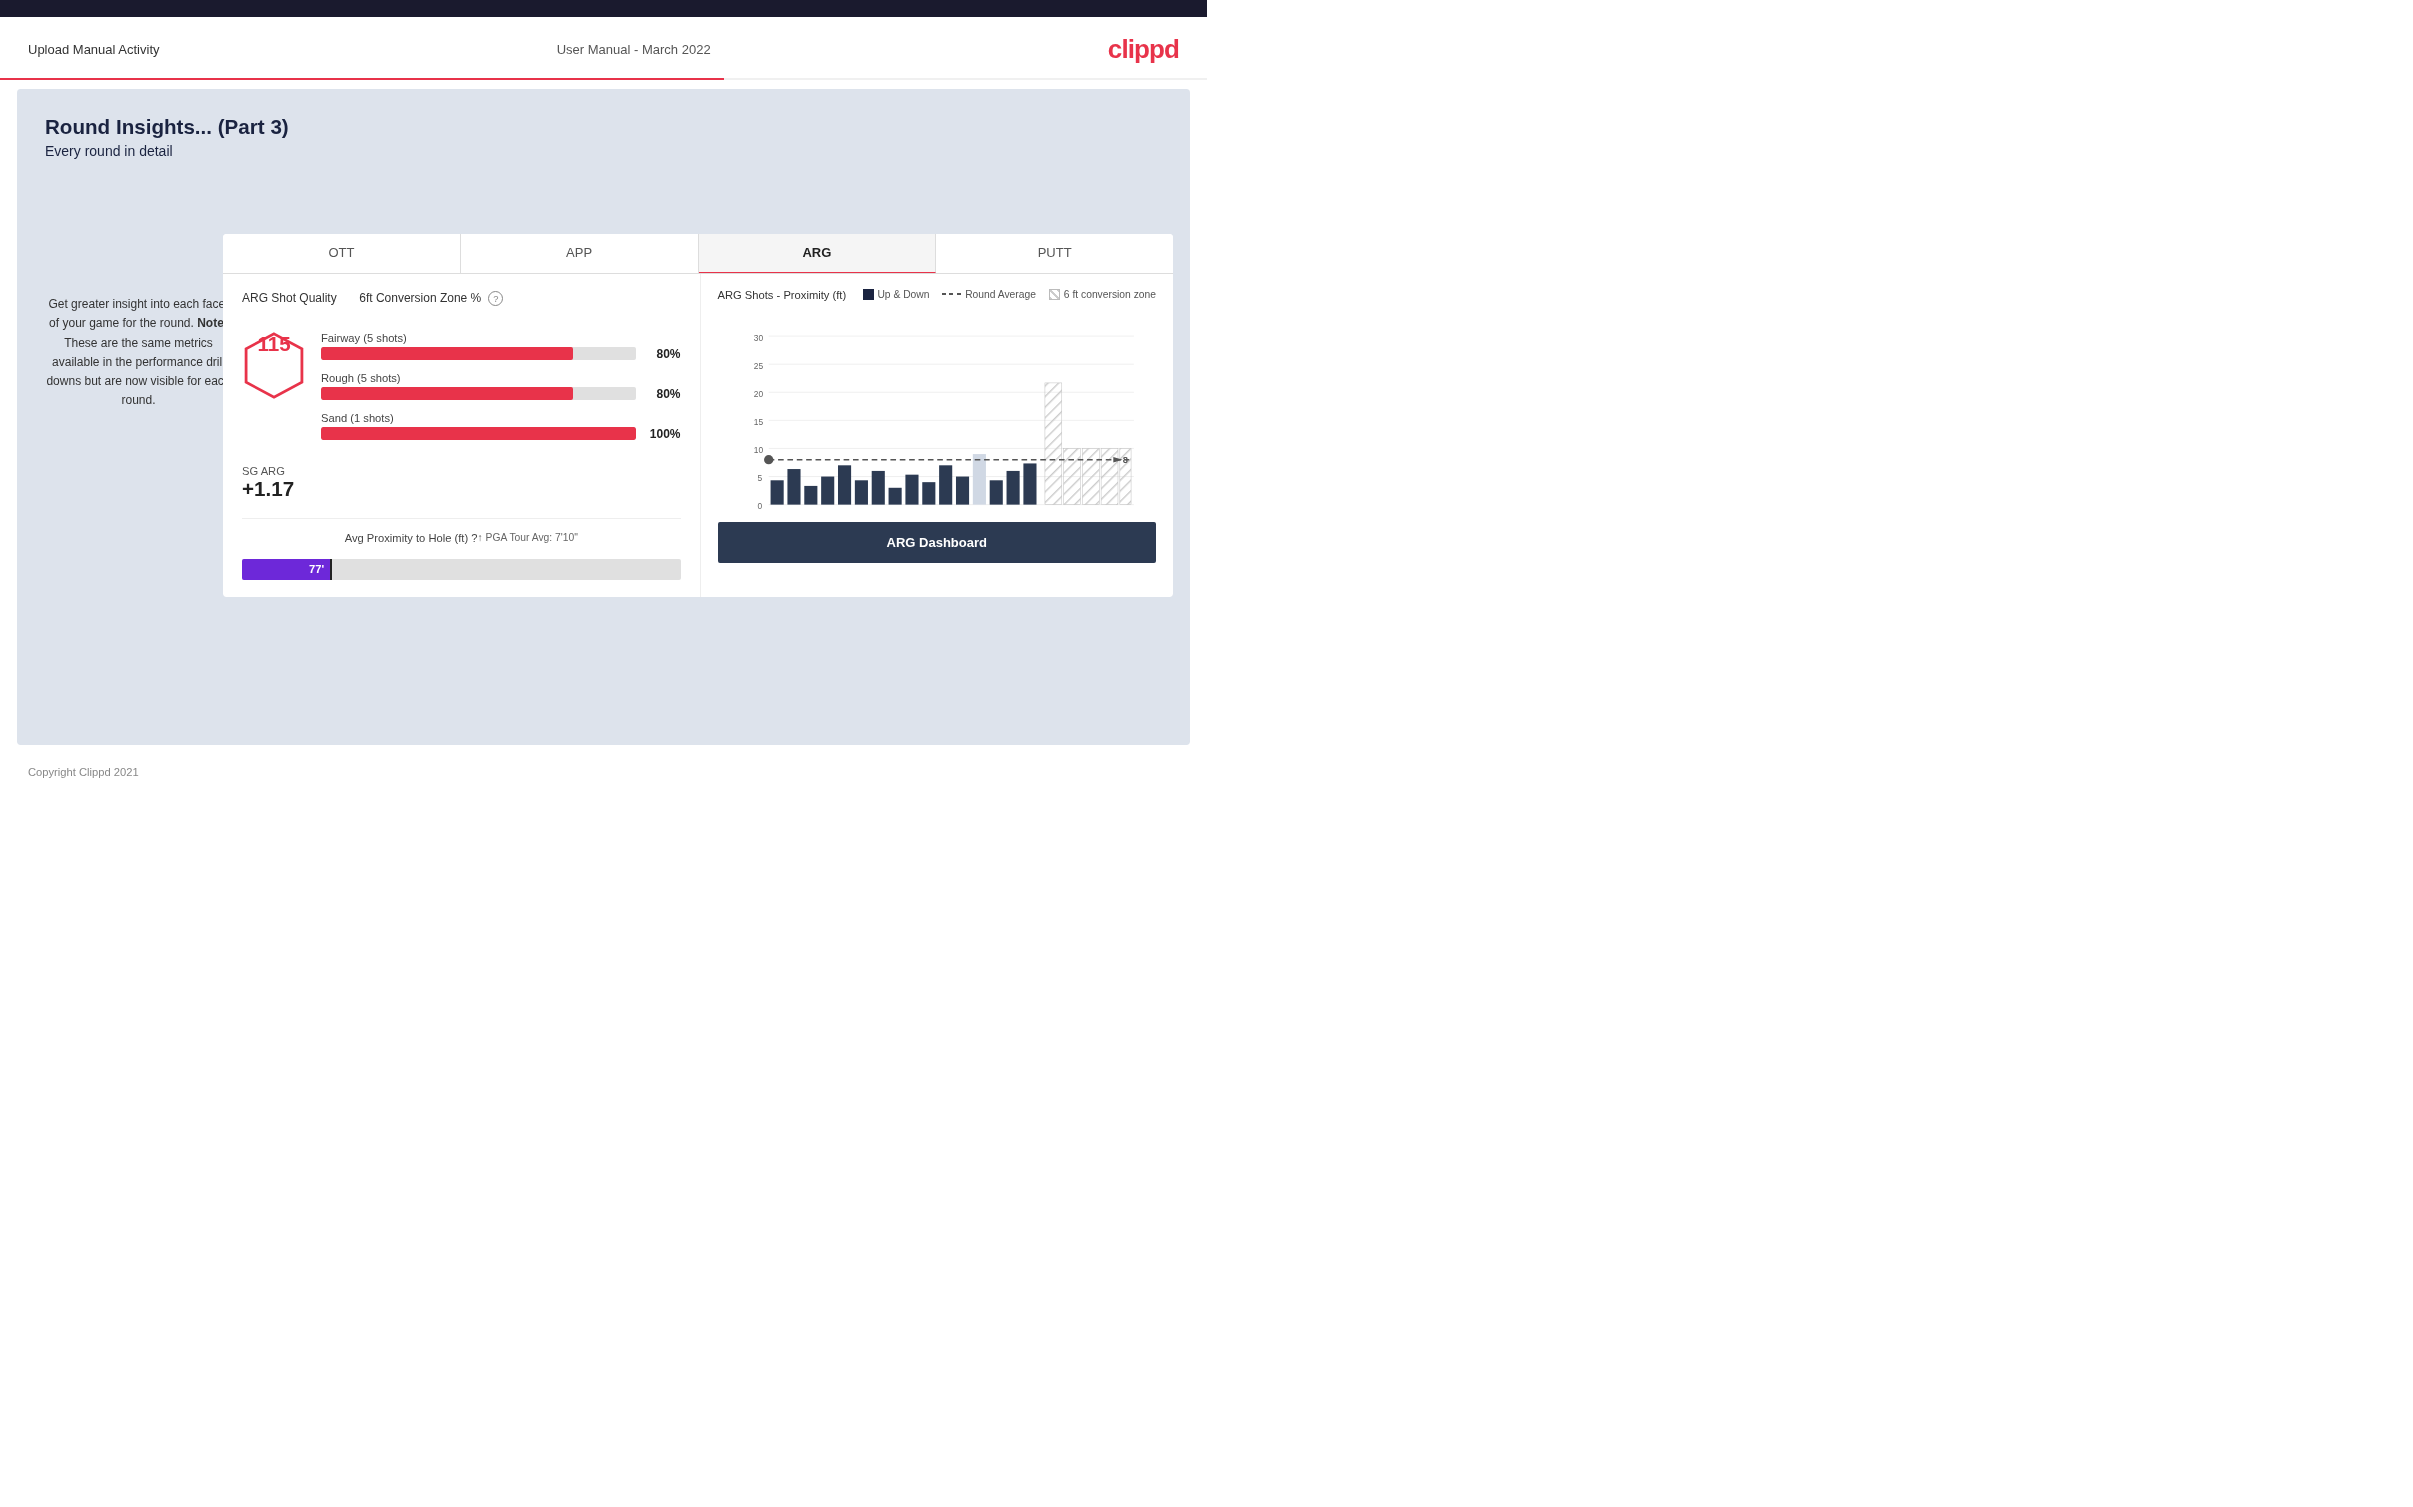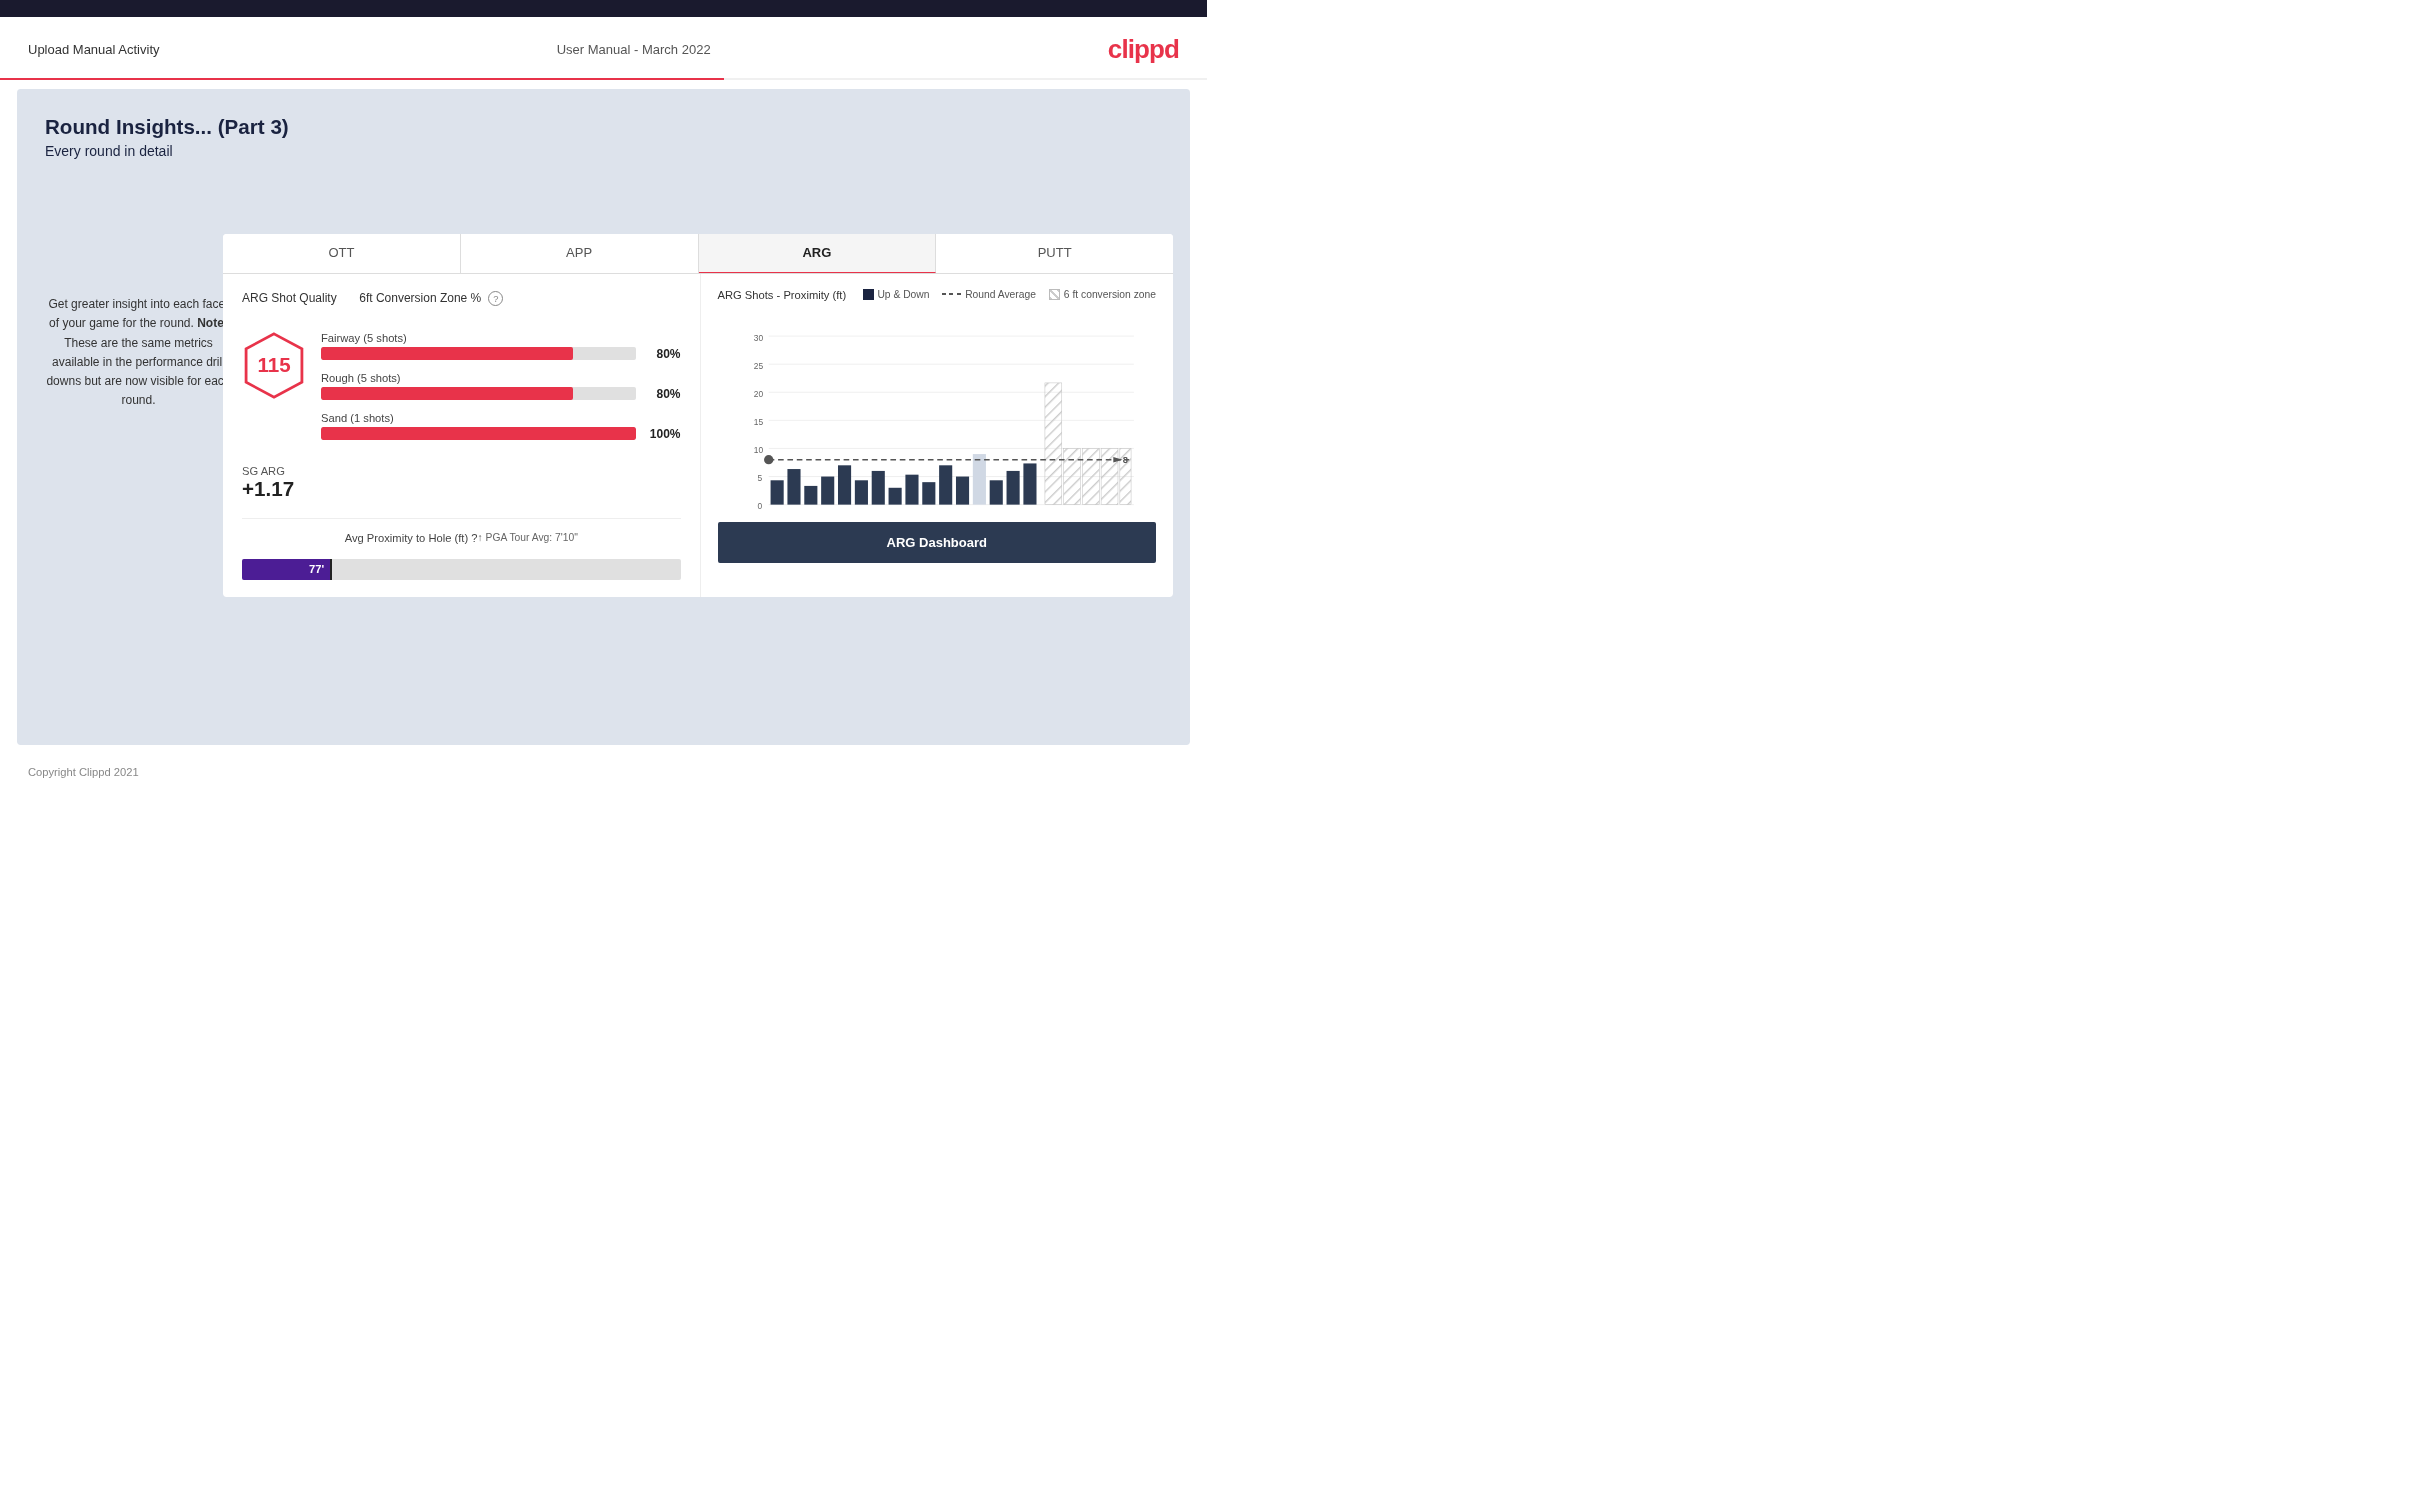--- a/index.html
+++ b/index.html
@@ -167,21 +167,20 @@
       display: flex;
       align-items: flex-start;
       gap: 15px;
       margin-bottom: 5.6px;
     }
     .hexagon {
       position: relative;
       width: 64px;
       height: 67px;
       display: flex;
-      align-items: center;
       justify-content: center;
       flex-shrink: 0;
     }
     .hexagon svg {
       position: absolute;
       top: 0; left: 0;
       width: 64px; height: 67px;
     }
     .hex-value {
       position: relative;
@@ -266,21 +265,21 @@
     .proximity-bar-track {
       width: 100%;
       height: 20.6px;
       background: #e0e0e0;
       border-radius: 1.9px;
       overflow: hidden;
       position: relative;
     }
     .proximity-bar-fill {
       height: 100%;
-      background: #4c1d95;
+      background: #6d28d9;
       width: 20%;
       display: flex;
       align-items: center;
       justify-content: flex-end;
       padding-right: 5.6px;
     }
     .proximity-bar-val {
       font-size: 11.2px;
       font-weight: 700;
       color: #fff;

